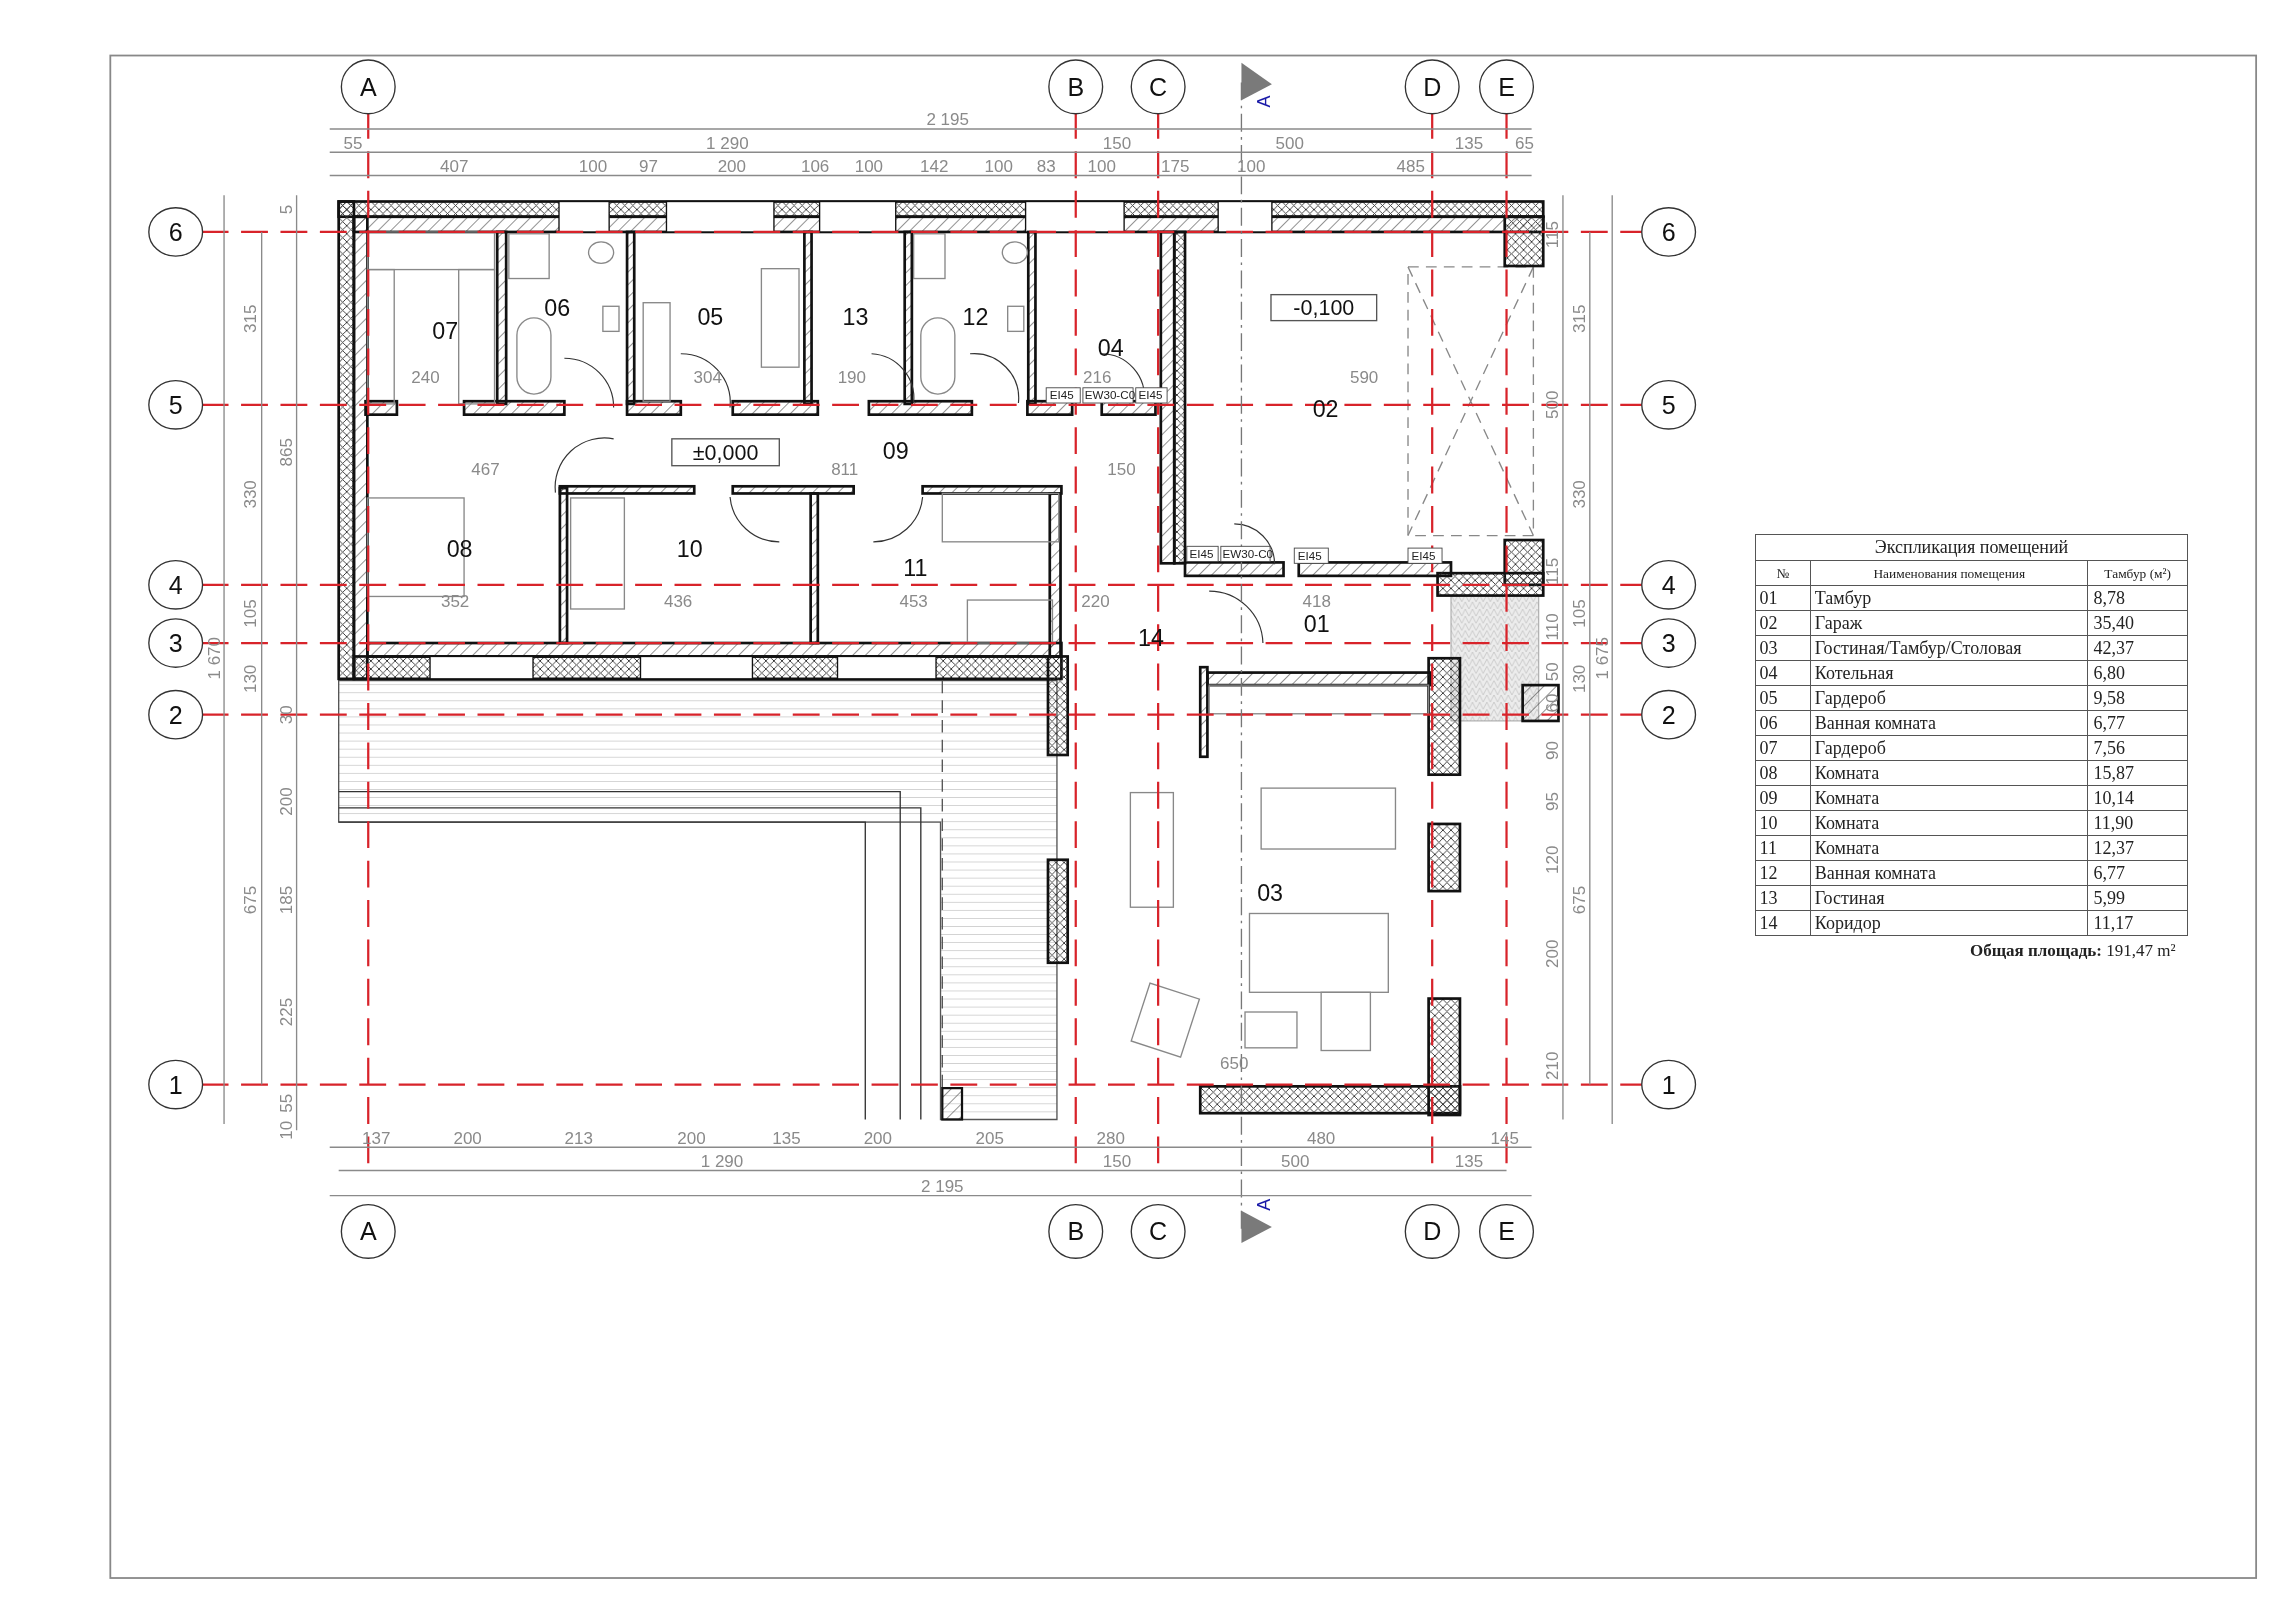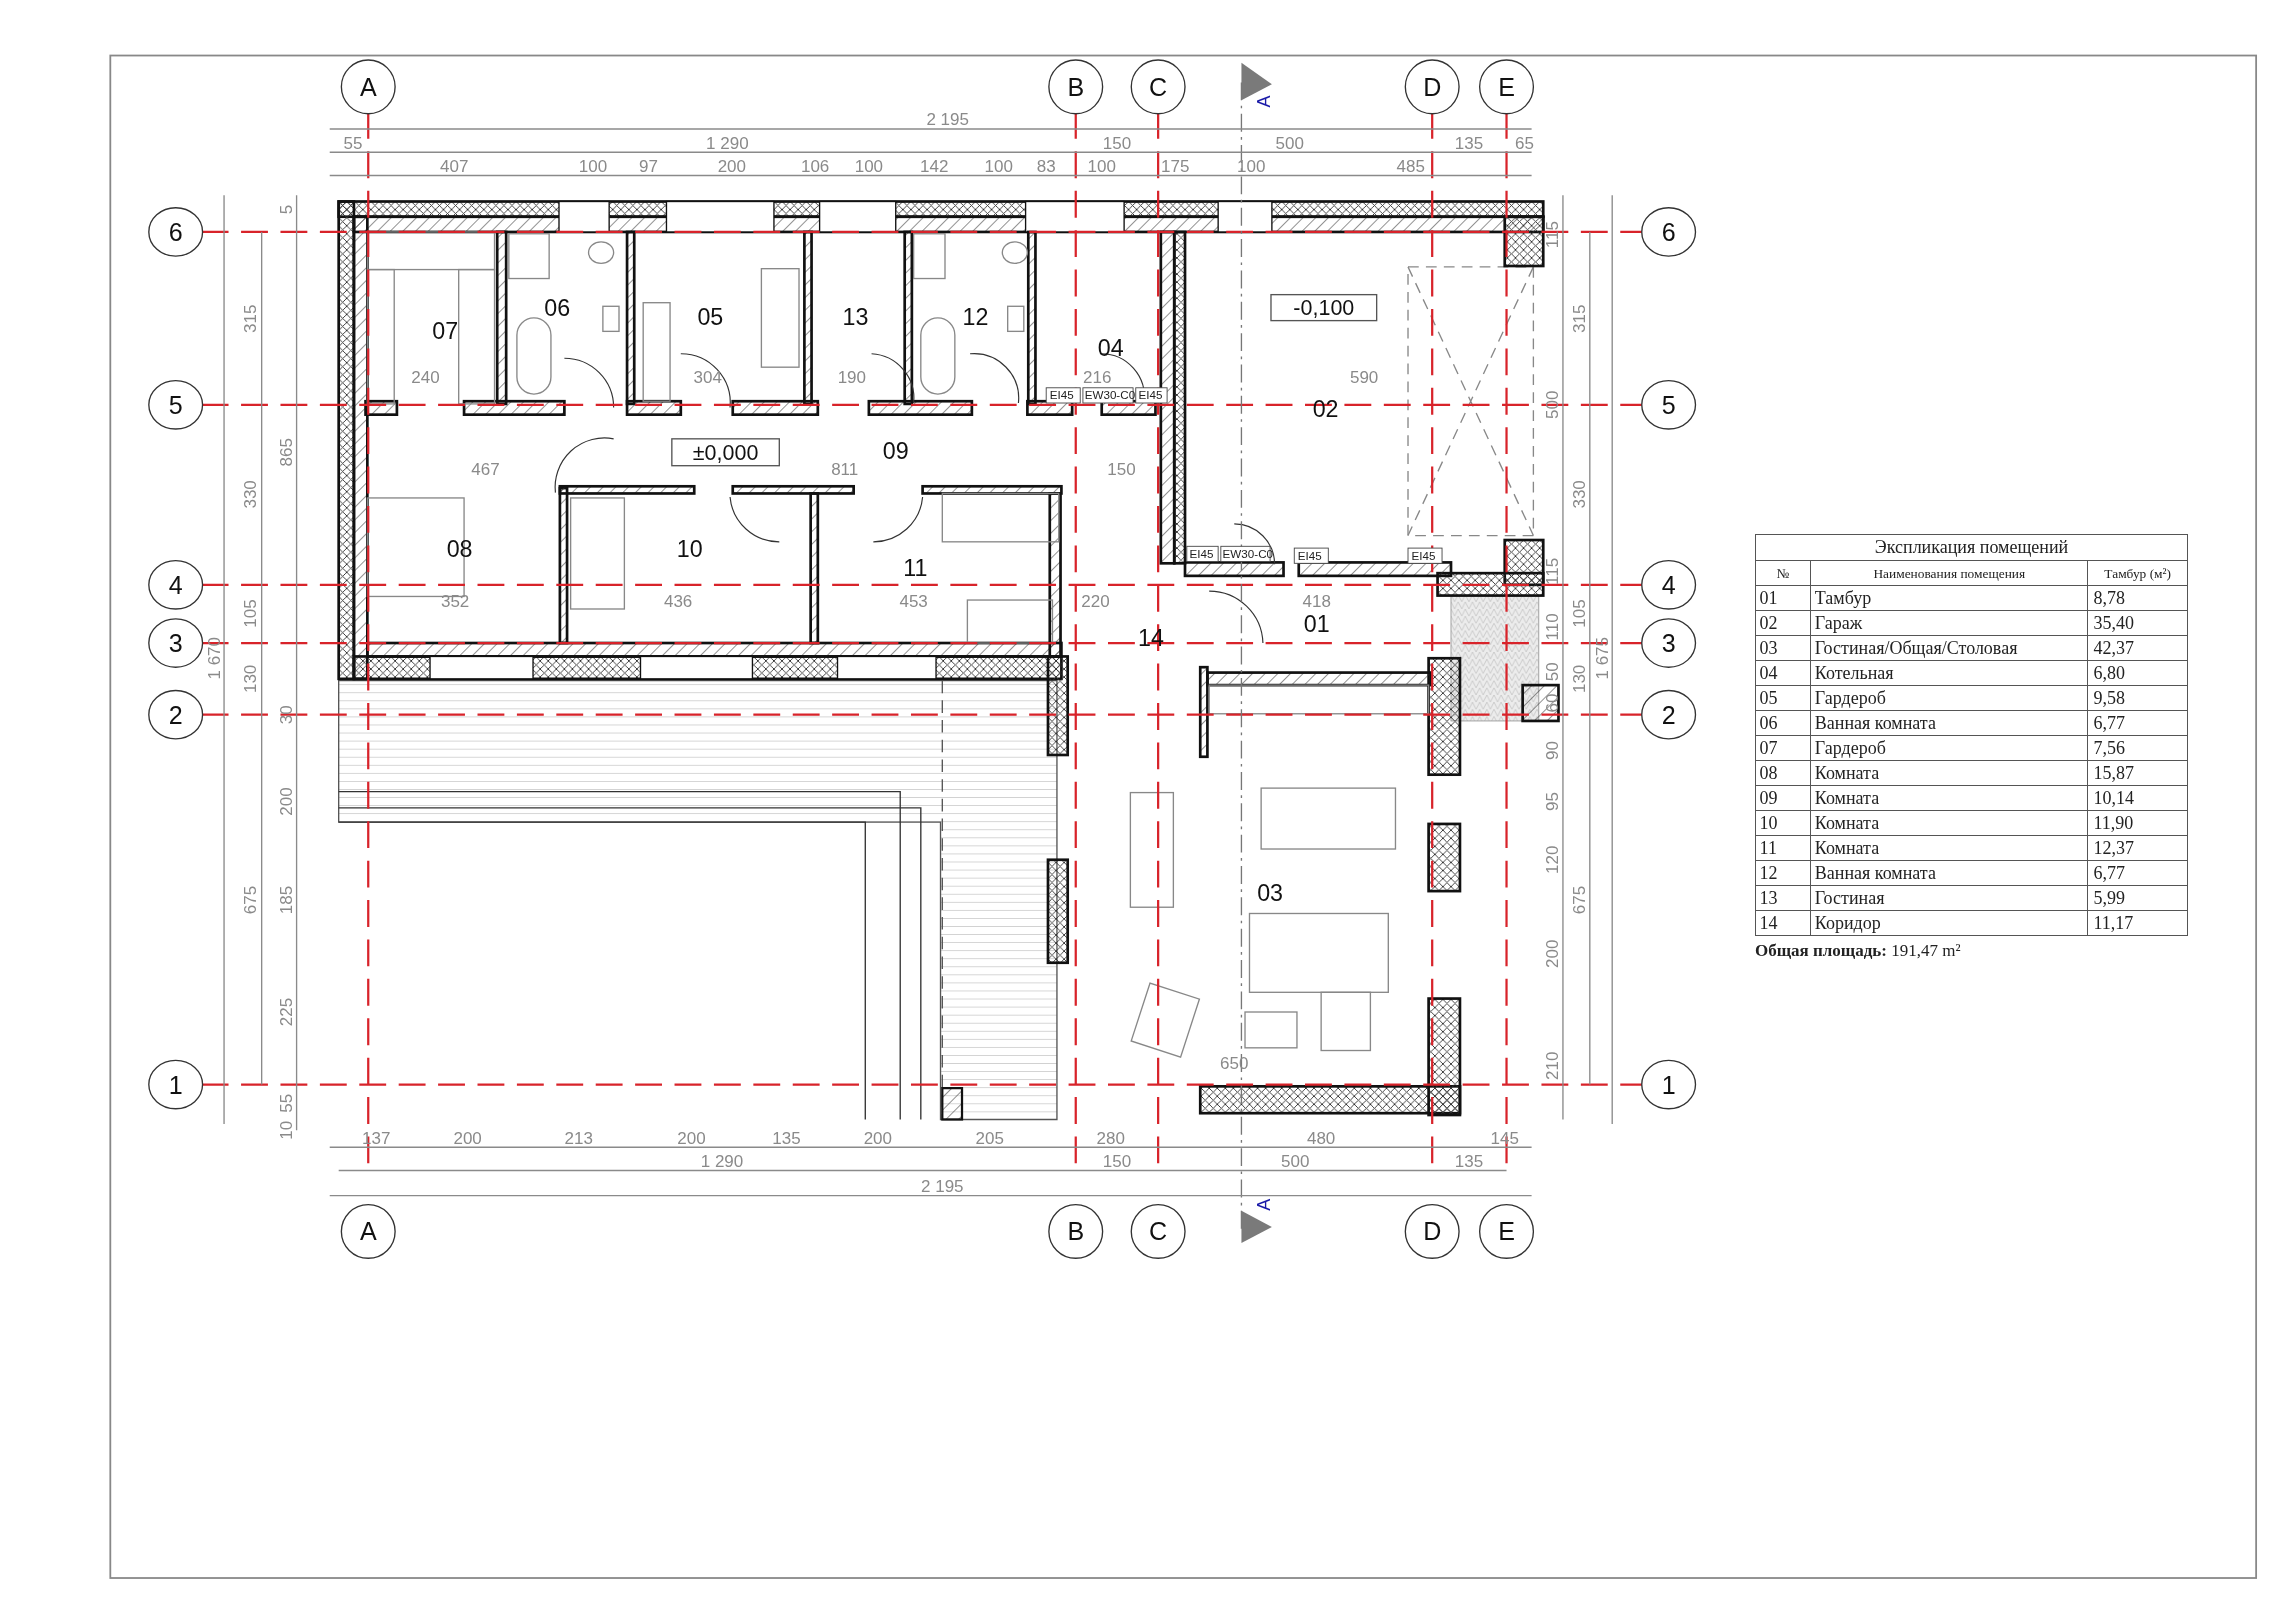--- a/index.html
+++ b/index.html
@@ -10,21 +10,21 @@
   .room{fill:#111;font-size:26px;}
   .axislbl{fill:#111;font-size:28px;}
   #expl{position:absolute;left:1755px;top:534px;width:433px;font-family:Liberation Serif, serif;color:#222;}
   #expl table{border-collapse:collapse;width:100%;}
   #expl td,#expl th{border:1.3px solid #555;padding:0 3.6px;height:24px;line-height:23px;font-weight:normal;}
   #expl .ttl{text-align:center;font-size:18px;border:1.3px solid #555;border-bottom:none;height:25px;line-height:25px;}
   #expl th{font-size:13.4px;text-align:center;}
   #expl td{font-size:18px;}
   #expl td.num{width:47px;}
   #expl td.area{width:90px;padding-left:5px;}
-  #expl .total{text-align:left;font-size:17px;margin-top:5.4px;padding-right:12.5px;}
+  #expl .total{text-align:right;font-size:17px;margin-top:5.4px;padding-right:12.5px;}
   #expl .total b{font-weight:bold;}
 </style>
 </head>
 <body>
 
 <div id="sheet">
 <svg width="2293" height="1621" viewBox="0 0 2560 1810" xmlns="http://www.w3.org/2000/svg">
   <defs>
     <pattern id="hatchD" width="10" height="10" patternUnits="userSpaceOnUse" patternTransform="rotate(45)">
       <line x1="0" y1="0" x2="0" y2="10" stroke="#333" stroke-width="1.2"></line>
@@ -417,21 +417,21 @@
           <td>Тамбур</td>
           <td class="area">8,78</td>
         </tr>
     <tr>
           <td class="num">02</td>
           <td>Гараж</td>
           <td class="area">35,40</td>
         </tr>
     <tr>
           <td class="num">03</td>
-          <td>Гостиная/Общая/Столовая</td>
+          <td>Гостиная/Тамбур/Столовая</td>
           <td class="area">42,37</td>
         </tr>
     <tr>
           <td class="num">04</td>
           <td>Котельная</td>
           <td class="area">6,80</td>
         </tr>
     <tr>
           <td class="num">05</td>
           <td>Гардероб</td>

